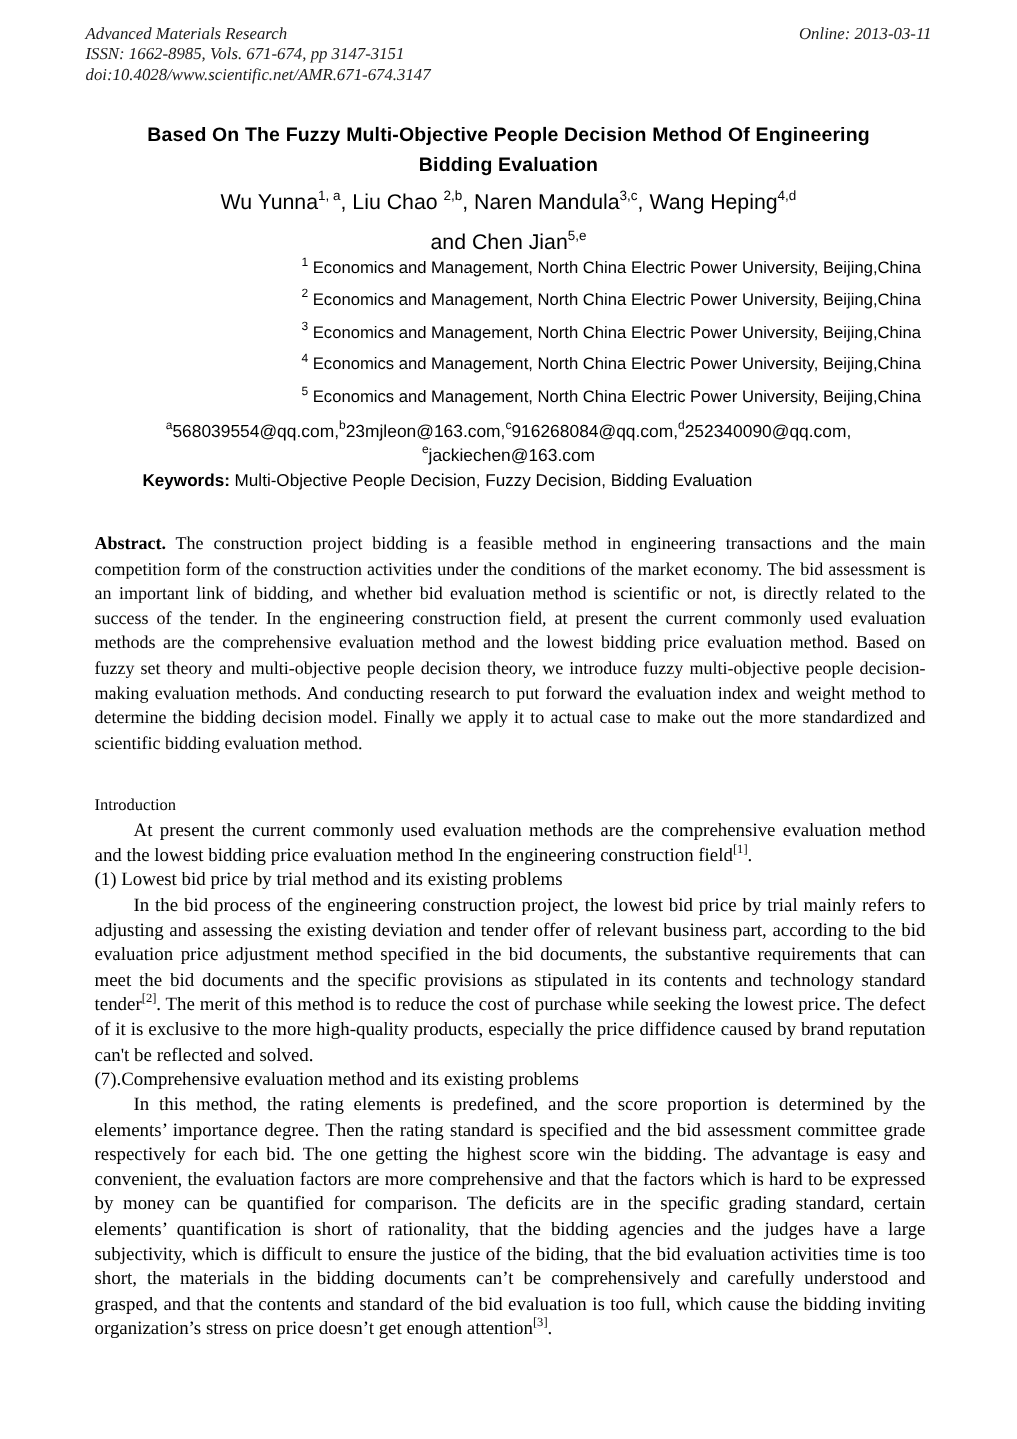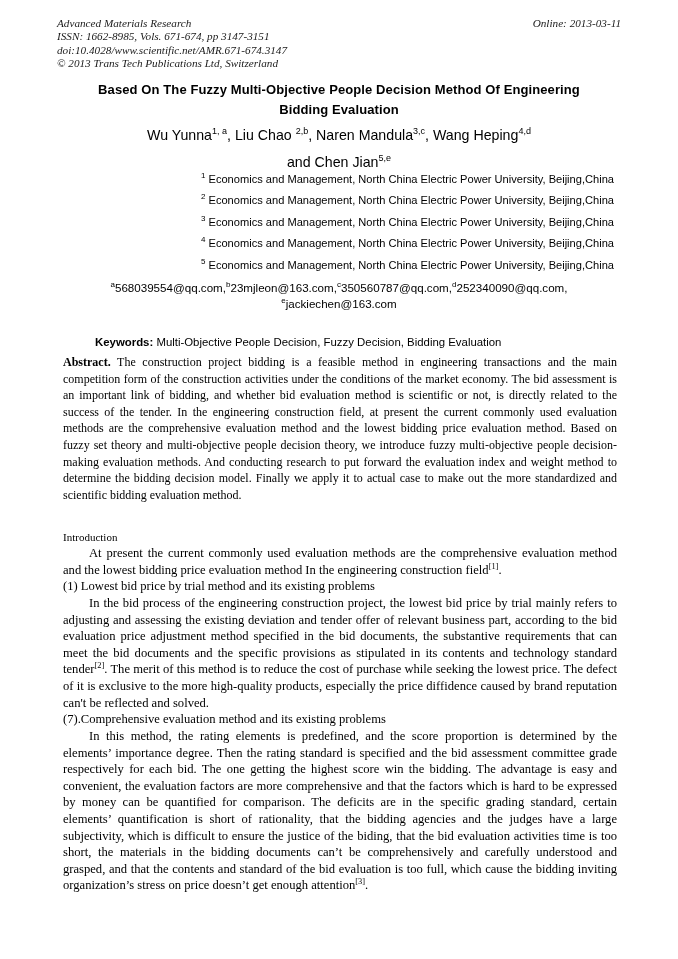--- a/index.html
+++ b/index.html
@@ -114,21 +114,21 @@
   .emails sup {
     font-size: 8px;
     vertical-align: super;
     line-height: 0;
   }
 
   
   .keywords {
     position: absolute;
     left: 63px;
-    top: 335px;
+    top: 314px;
     width: 556px;
     font-family: "Liberation Sans", sans-serif;
     font-size: 11.4px;
     line-height: 15px;
     padding-left: 32px;
   }
   .keywords .kw-label {
     font-weight: bold;
   }
 
@@ -190,21 +190,20 @@
 
 <div class="page">
 
   <div class="journal-header">
     <span class="jh-row">
       <span>Advanced Materials Research</span>
       <span class="jh-right">Online: 2013-03-11</span>
     </span>
     <span class="jh-row">ISSN: 1662-8985, Vols. 671-674, pp 3147-3151</span>
     <span class="jh-row">doi:10.4028/www.scientific.net/AMR.671-674.3147</span>
-    <span class="jh-row">© 2013 Trans Tech Publications Ltd, Switzerland</span>
   </div>
 
   <div class="title">
     <span>Based On The Fuzzy Multi-Objective People Decision Method Of</span>
     <span>Engineering Bidding Evaluation</span>
   </div>
 
   <div class="authors">
     <div><span>Wu Yunna</span><sup>1, a</sup><span>, Liu Chao </span><sup>2,b</sup><span>, Naren Mandula</span><sup>3,c</sup><span>, Wang Heping</span><sup>4,d</sup></div>
     <div><span>and Chen Jian</span><sup>5,e</sup></div>
@@ -212,21 +211,21 @@
 
   <div class="affiliations">
     <span class="aff-line"><sup>1</sup> <span>Economics and Management, North China Electric Power University, Beijing,China</span></span>
     <span class="aff-line"><sup>2</sup> <span>Economics and Management, North China Electric Power University, Beijing,China</span></span>
     <span class="aff-line"><sup>3</sup> <span>Economics and Management, North China Electric Power University, Beijing,China</span></span>
     <span class="aff-line"><sup>4</sup> <span>Economics and Management, North China Electric Power University, Beijing,China</span></span>
     <span class="aff-line"><sup>5</sup> <span>Economics and Management, North China Electric Power University, Beijing,China</span></span>
   </div>
 
   <div class="emails">
-    <div><sup>a</sup><span>568039554@qq.com,</span><sup>b</sup><span>23mjleon@163.com,</span><sup>c</sup><span>350560787@qq.com,</span><sup>d</sup><span>252340090@qq.com,</span></div>
+    <div><sup>a</sup><span>568039554@qq.com,</span><sup>b</sup><span>23mjleon@163.com,</span><sup>c</sup><span>916268084@qq.com,</span><sup>d</sup><span>252340090@qq.com,</span></div>
     <div><sup>e</sup><span>jackiechen@163.com</span></div>
   </div>
 
   <div class="keywords"><span class="kw-label">Keywords:</span><span> Multi-Objective People Decision, Fuzzy Decision, Bidding Evaluation</span></div>
 
   <div class="abstract"><span class="ab-label">Abstract.</span><span> The construction project bidding is a feasible method in engineering transactions and the main competition form of the construction activities under the conditions of the market economy. The bid assessment is an important link of bidding, and whether bid evaluation method is scientific or not, is directly related to the success of the tender. In the engineering construction field, at present the current commonly used evaluation methods are the comprehensive evaluation method and the lowest bidding price evaluation method. Based on fuzzy set theory and multi-objective people decision theory, we introduce fuzzy multi-objective people decision-making evaluation methods. And conducting research to put forward the evaluation index and weight method to determine the bidding decision model. Finally we apply it to actual case to make out the more standardized and scientific bidding evaluation method.</span></div>
 
   <div class="intro-heading">Introduction</div>
 
   <div class="body-block p-indent p1"><span>At present the current commonly used evaluation methods are the comprehensive evaluation method and the lowest bidding price evaluation method In the engineering construction field</span><sup class="cite">[1]</sup><span>.</span></div>

